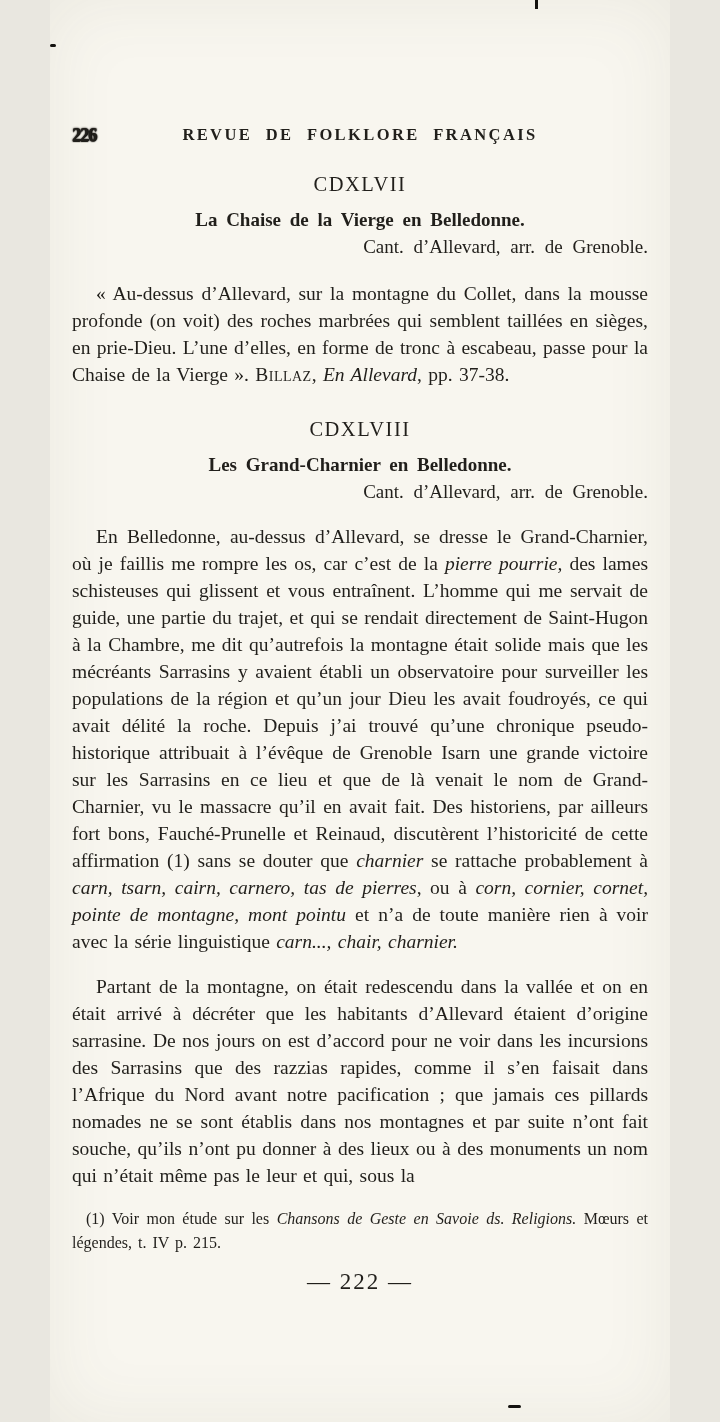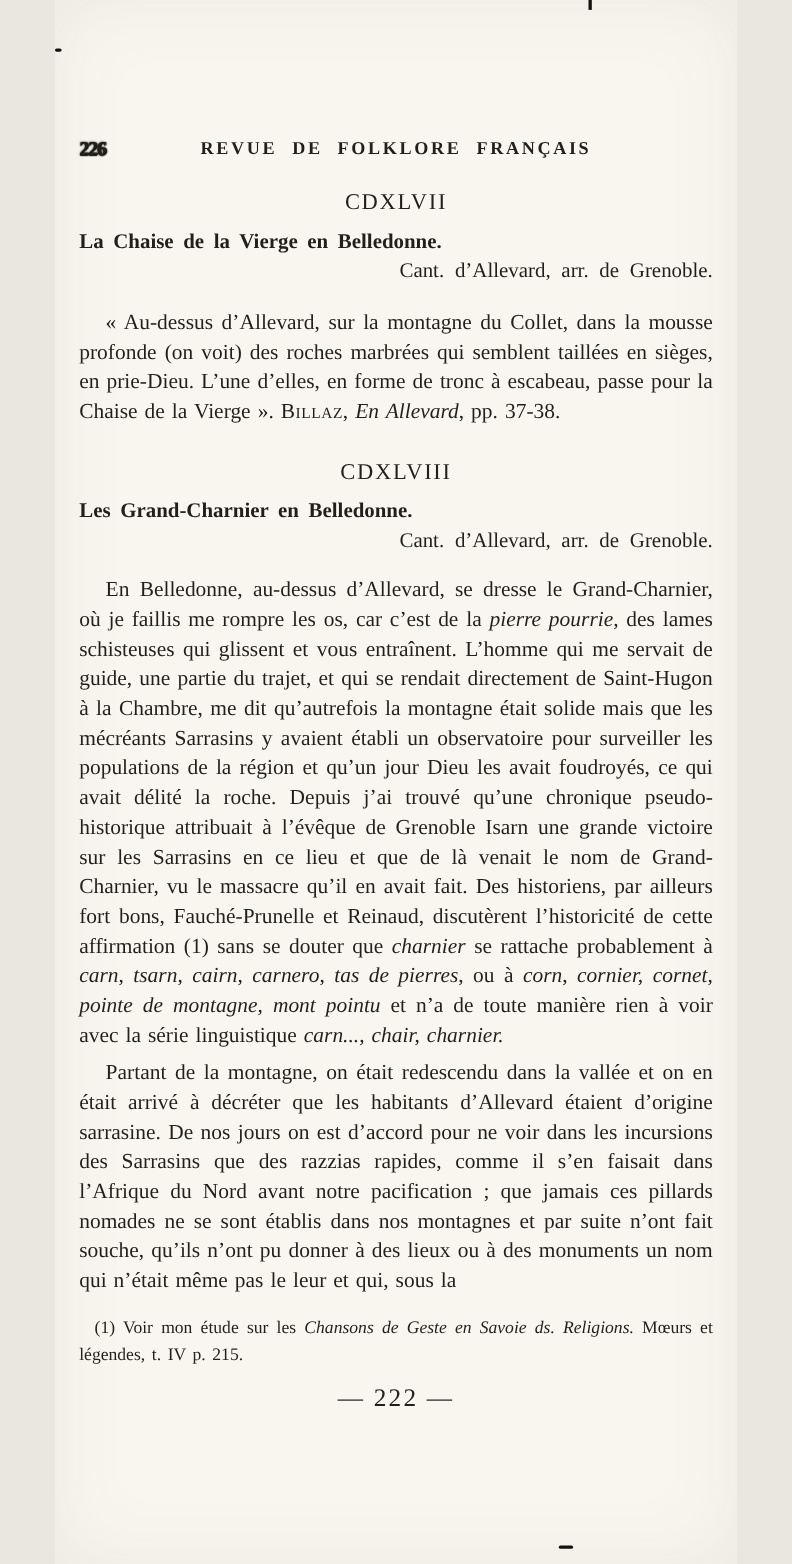--- a/index.html
+++ b/index.html
@@ -24,31 +24,31 @@
   .running-head { margin-top: 125px; position: relative; height: 22px; font-size: 16.5px; }
   .pagenum-smudge {
     position: absolute; left: 0; top: 0;
     font-weight: bold; font-size: 18px; letter-spacing: -1px;
     text-shadow: 0 0 2px #161411, 1px 0 1px #161411, 0 1px 1px #161411;
   }
   .journal { position: absolute; left: 0; right: 0; text-align: center; letter-spacing: 2.4px; word-spacing: 7px; font-weight: bold; }
 
   .numeral { text-align: center; font-size: 20.5px; font-weight: normal; letter-spacing: 1.5px; margin-top: 26px; }
   .numeral.mt-lg { margin-top: 30px; }
-  .sec-title { text-align: left; font-size: 19px; font-weight: bold; margin-top: 13px; word-spacing: 4px; }
+  .sec-title { text-align: center; font-size: 19px; font-weight: bold; margin-top: 13px; word-spacing: 4px; }
   .sec-sub   { text-align: right; font-size: 19px; margin-top: 5px; word-spacing: 5px; }
 
   p.body {
     font-size: 19.5px; line-height: 27px;
     text-align: justify; text-indent: 24px;
     word-spacing: 1.5px;
   }
   p.body.p1 { margin-top: 22px; }
   p.body.p2 { margin-top: 20px; }
-  p.body.p3 { margin-top: 7px; }
+  p.body.p3 { margin-top: 18px; }
 
   .it { font-style: italic; }
   .sc { font-variant: small-caps; letter-spacing: .5px; }
 
   .footnote {
     font-size: 16px; line-height: 24px;
     text-align: justify; text-indent: 14px;
     word-spacing: 2px; margin-top: 18px;
   }
   .page-footer { text-align: center; font-size: 23px; letter-spacing: 2px; margin-top: 14px; }

